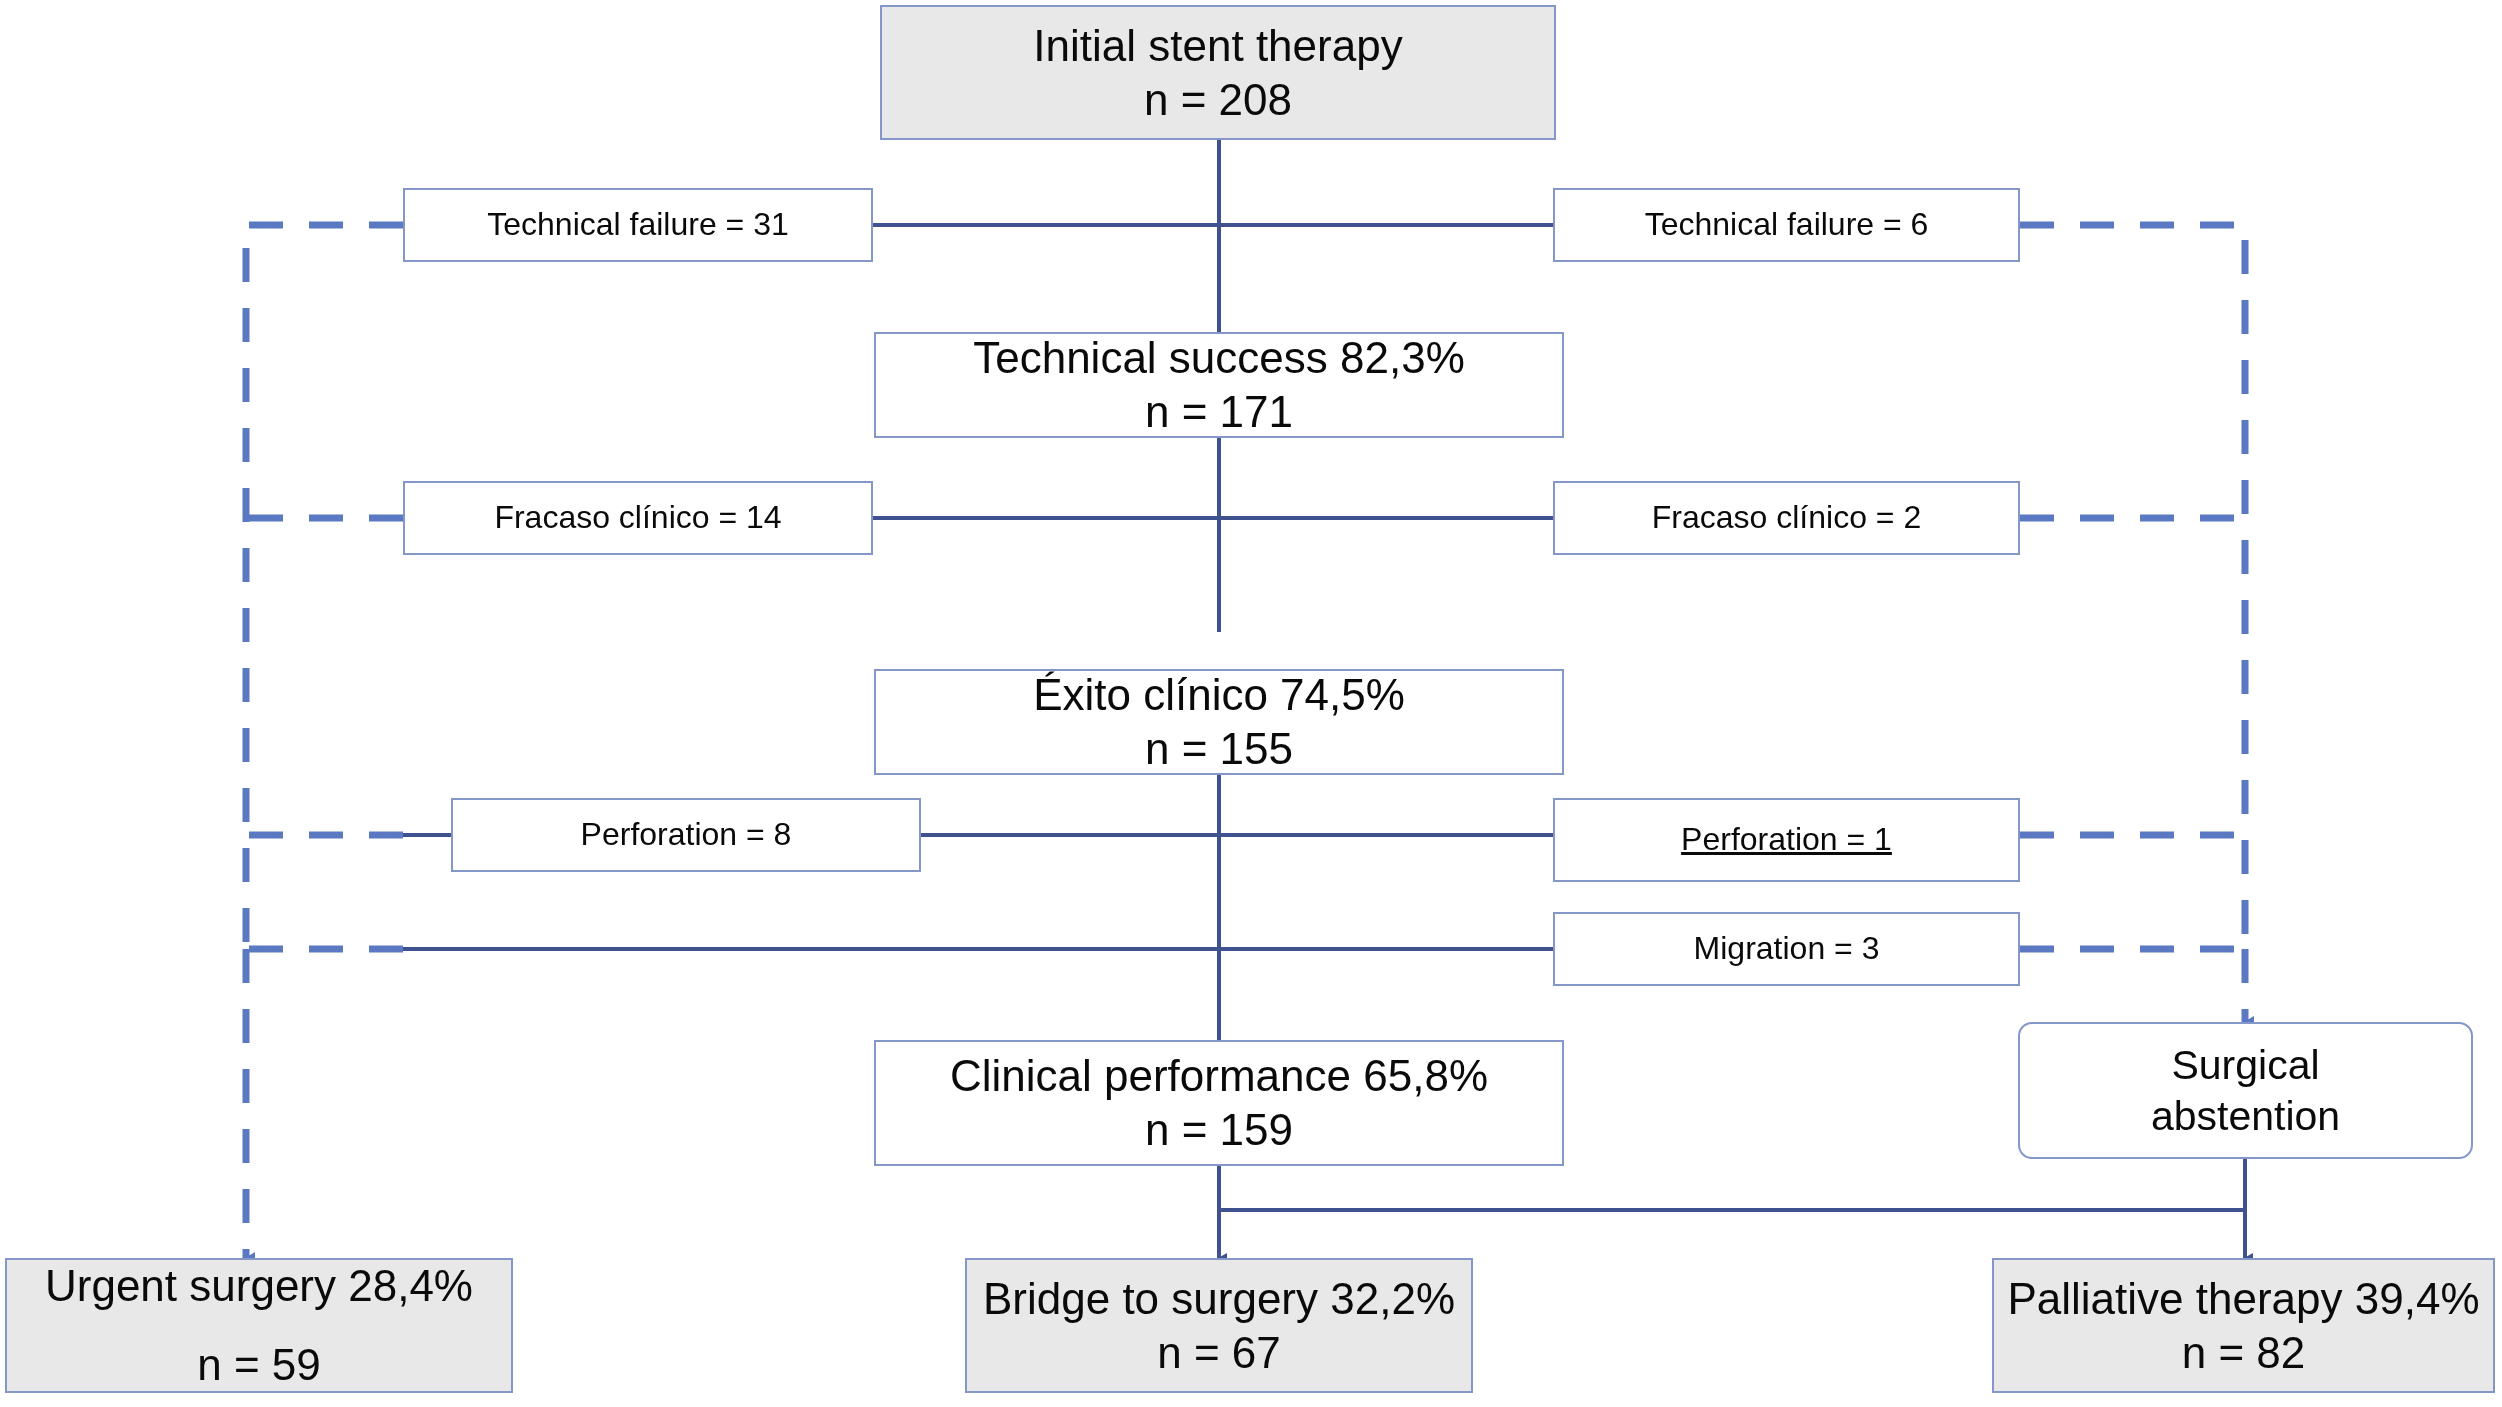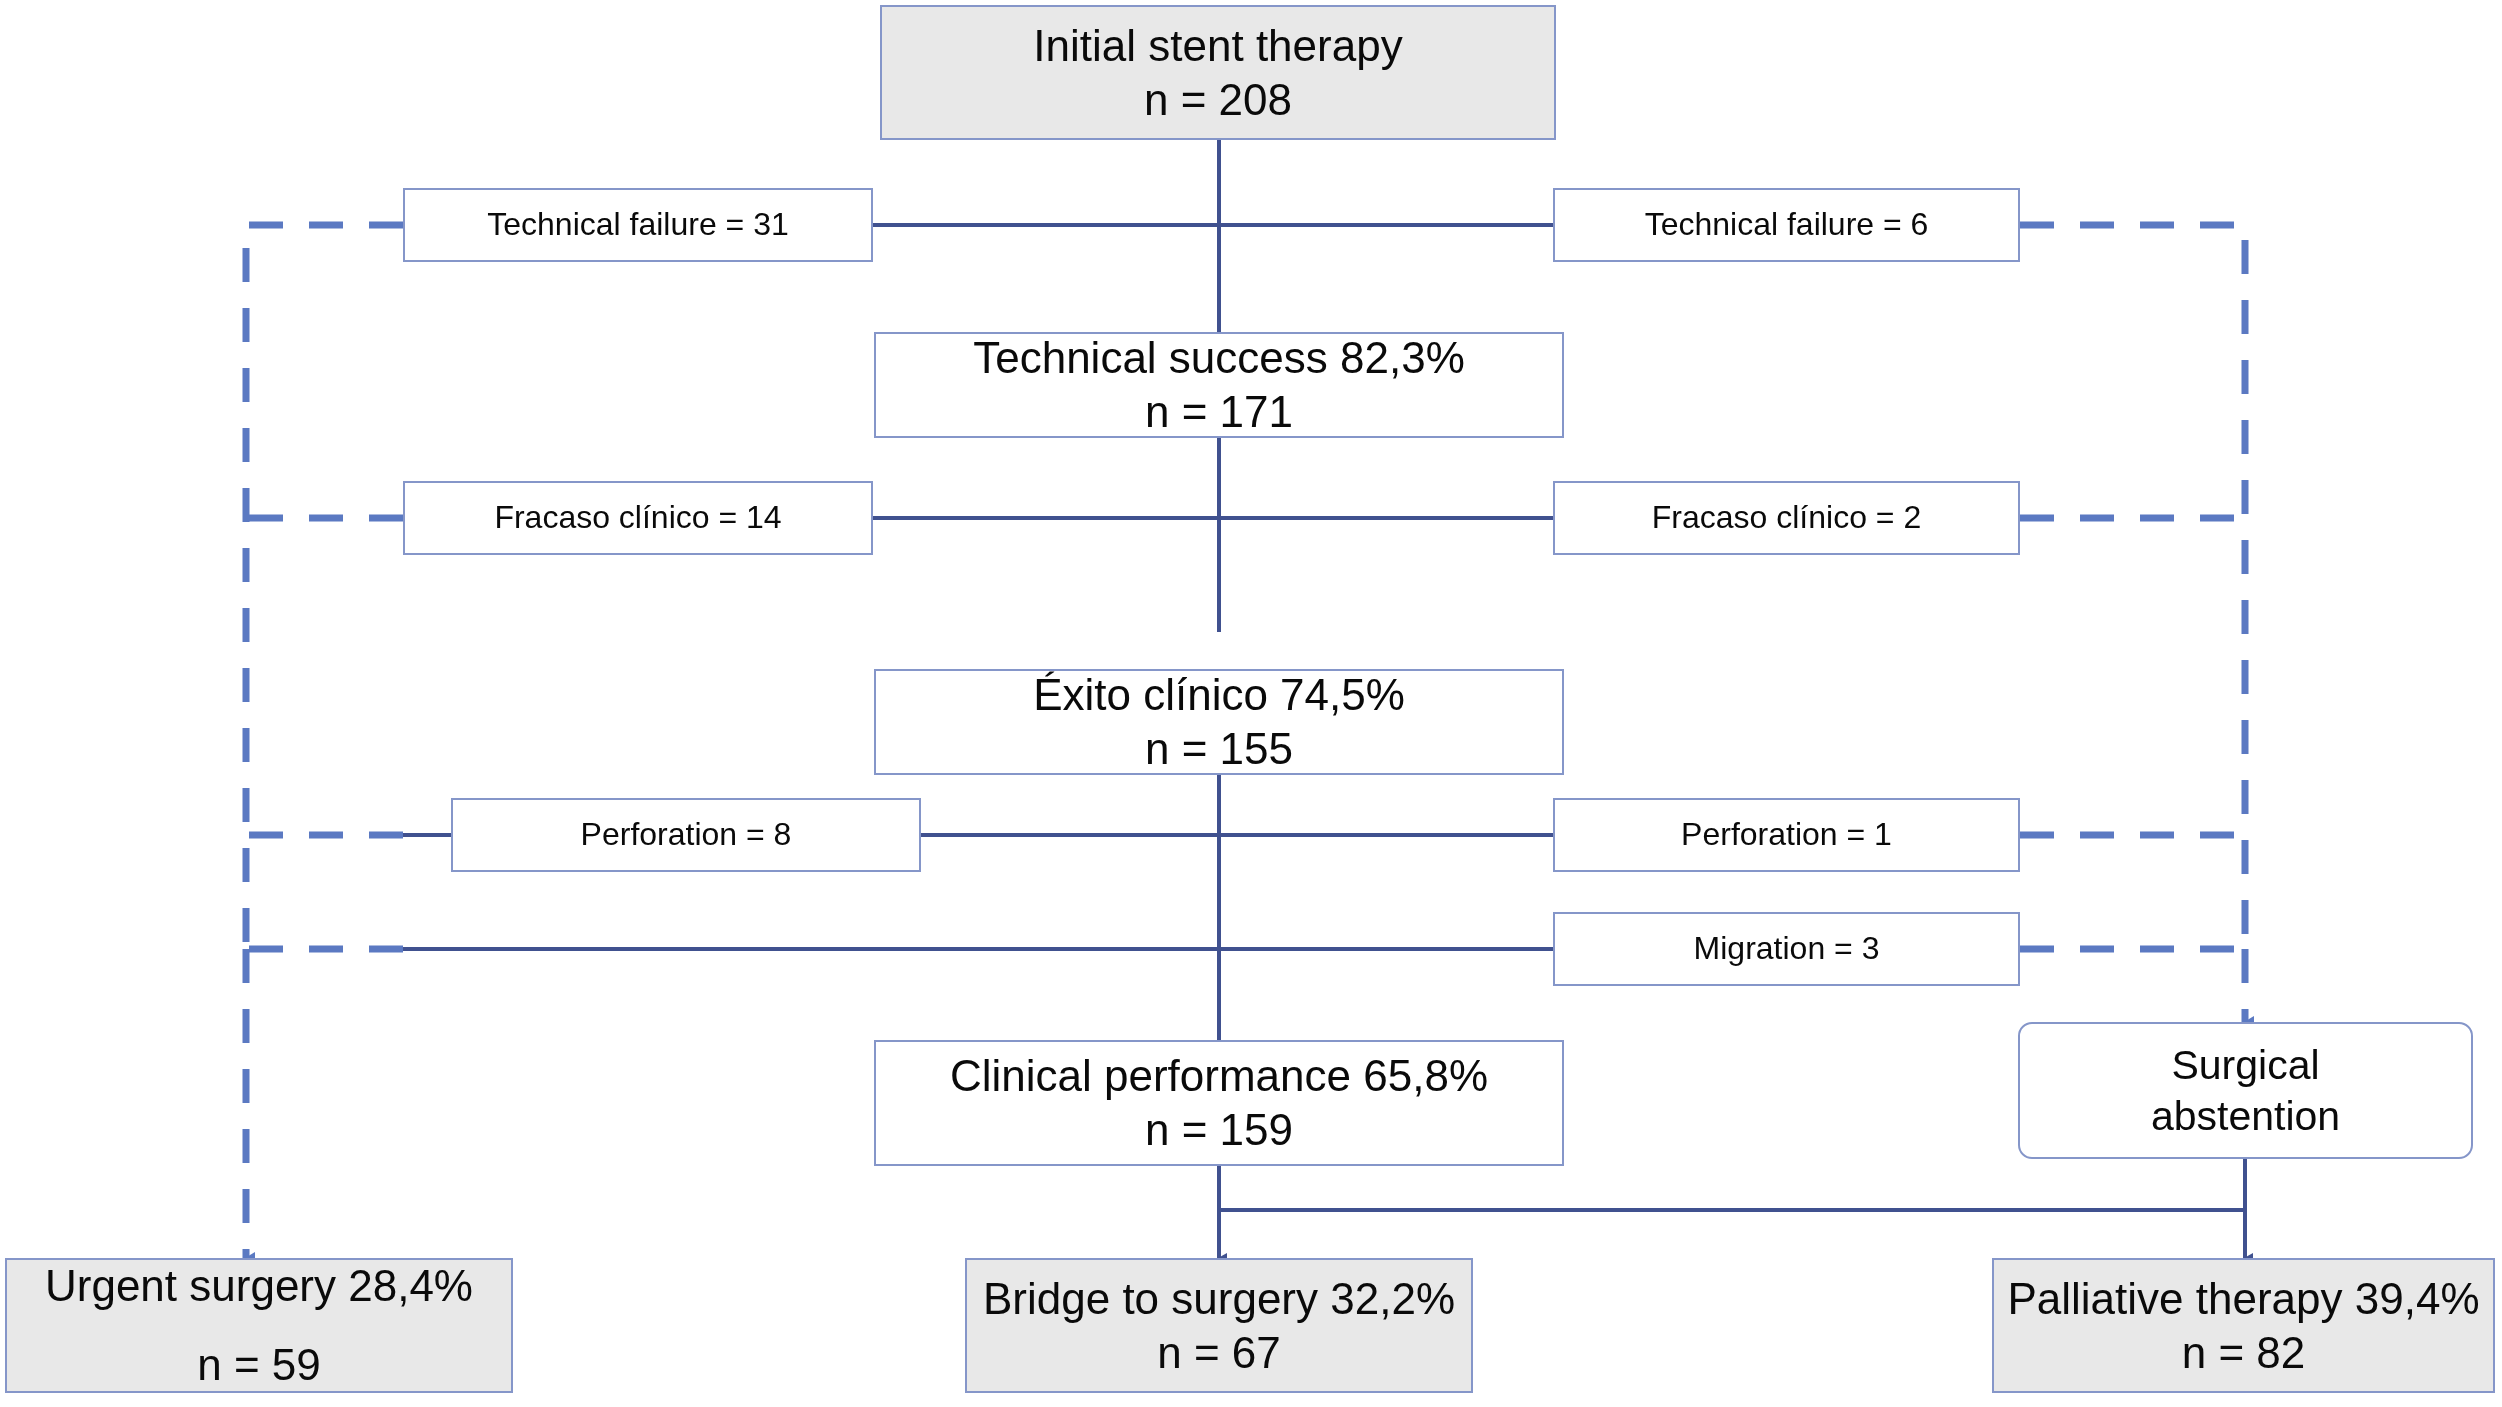--- a/index.html
+++ b/index.html
@@ -136,21 +136,21 @@
   </div>
 
   <div class="node fill-white t-44" style="left:874px; top:669px; width:690px; height:106px;">
     <span class="line">Éxito clínico 74,5%</span>
     <span class="line">n = 155</span>
   </div>
 
   <div class="node fill-white t-42" style="left:403px; top:798px; width:470px; height:74px;margin-left:48px;">
     <span class="line">Perforation = 8</span>
   </div>
-  <div class="node fill-white t-42" style="left:1553px; top:798px; width:467px; height:74px;">
+  <div class="node fill-white t-42" style="left:1553px; top:798px; width:467px; height:84px;text-decoration:underline;">
     <span class="line">Perforation = 1</span>
   </div>
 
   <div class="node fill-white t-42" style="left:1553px; top:912px; width:467px; height:74px;">
     <span class="line">Migration = 3</span>
   </div>
 
   <div class="node fill-white t-44" style="left:874px; top:1040px; width:690px; height:126px;">
     <span class="line">Clinical performance 65,8%</span>
     <span class="line">n = 159</span>

